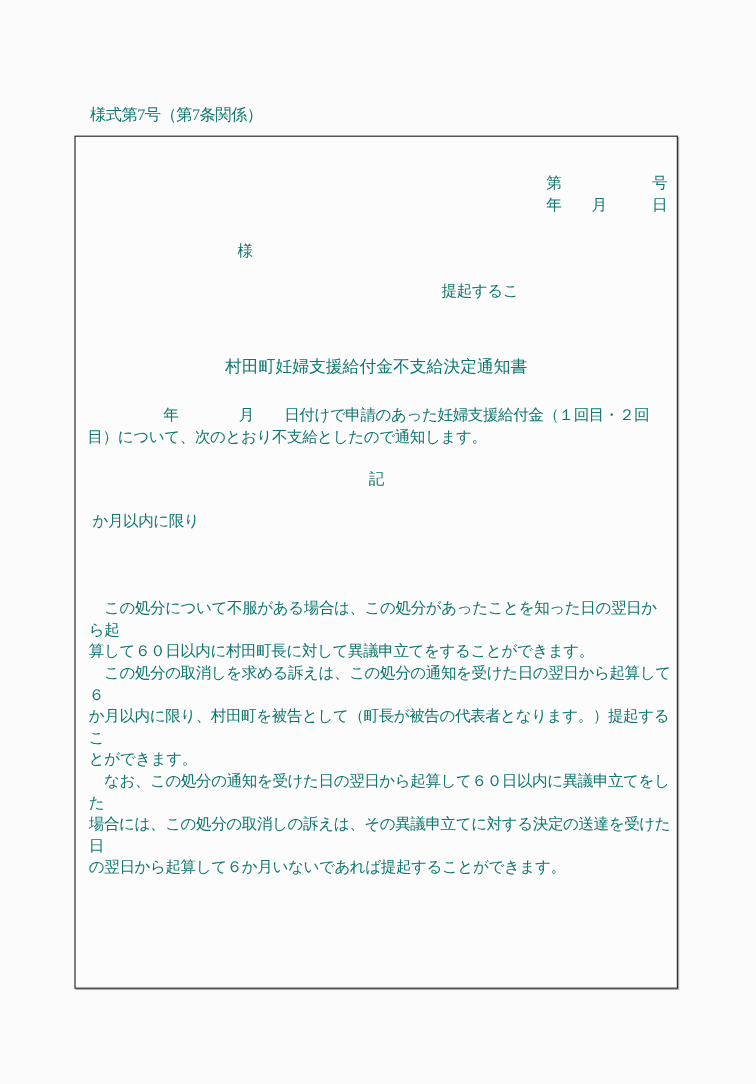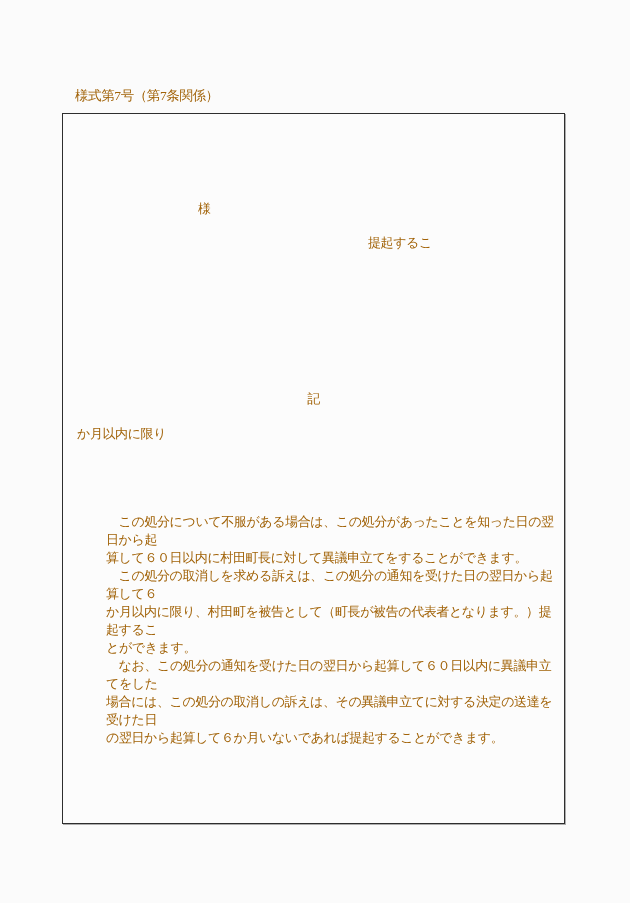--- a/index.html
+++ b/index.html
@@ -6,21 +6,21 @@
     margin: 0;
     padding: 0;
     background: #fafafa;
   }
   .page {
     position: relative;
     width: 630px;
     height: 903px;
     background: #fbfbfb;
     font-family: "Liberation Serif", "DejaVu Serif", serif;
-    color: #a16207;
+    color: #0f766e;
     font-size: 13px;
     letter-spacing: -0.4px;
     line-height: 18px;
   }
   .form-label {
     position: absolute;
     left: 75px;
     top: 87px;
     font-size: 13.5px;
   }
@@ -66,42 +66,48 @@
     top: 276px;
     left: 0;
     right: 0;
     text-align: center;
   }
   .reason-heading {
     top: 311px;
     left: 14px;
   }
   .appeal-notes {
-    top: 399px;
+    top: 384px;
     left: 11px;
     right: 5px;
     white-space: pre-line;
-    margin-left: 32px;
   }
 </style>
 </head>
 <body>
 
 <div class="page">
 
   <div class="form-label">様式第7号（第7条関係）</div>
 
   <div class="doc-box">
 
+    <div class="number-block">
+      <div>第　　　　　　号</div>
+      <div>年　　月　　　日</div>
+    </div>
 
     <div class="addressee">様</div>
 
     <div class="sender">提起するこ</div>
 
+    <div class="doc-title">村田町妊婦支援給付金不支給決定通知書</div>
 
+    <div class="intro-body">　　　　　年　　　　月　　日付けで申請のあった妊婦支援給付金（１回目・２回
+目）について、次のとおり不支給としたので通知します。</div>
 
     <div class="record-marker">記</div>
 
     <div class="reason-heading">か月以内に限り</div>
 
     <div class="appeal-notes">　この処分について不服がある場合は、この処分があったことを知った日の翌日から起
 算して６０日以内に村田町長に対して異議申立てをすることができます。
 　この処分の取消しを求める訴えは、この処分の通知を受けた日の翌日から起算して６
 か月以内に限り、村田町を被告として（町長が被告の代表者となります。）提起するこ
 とができます。

